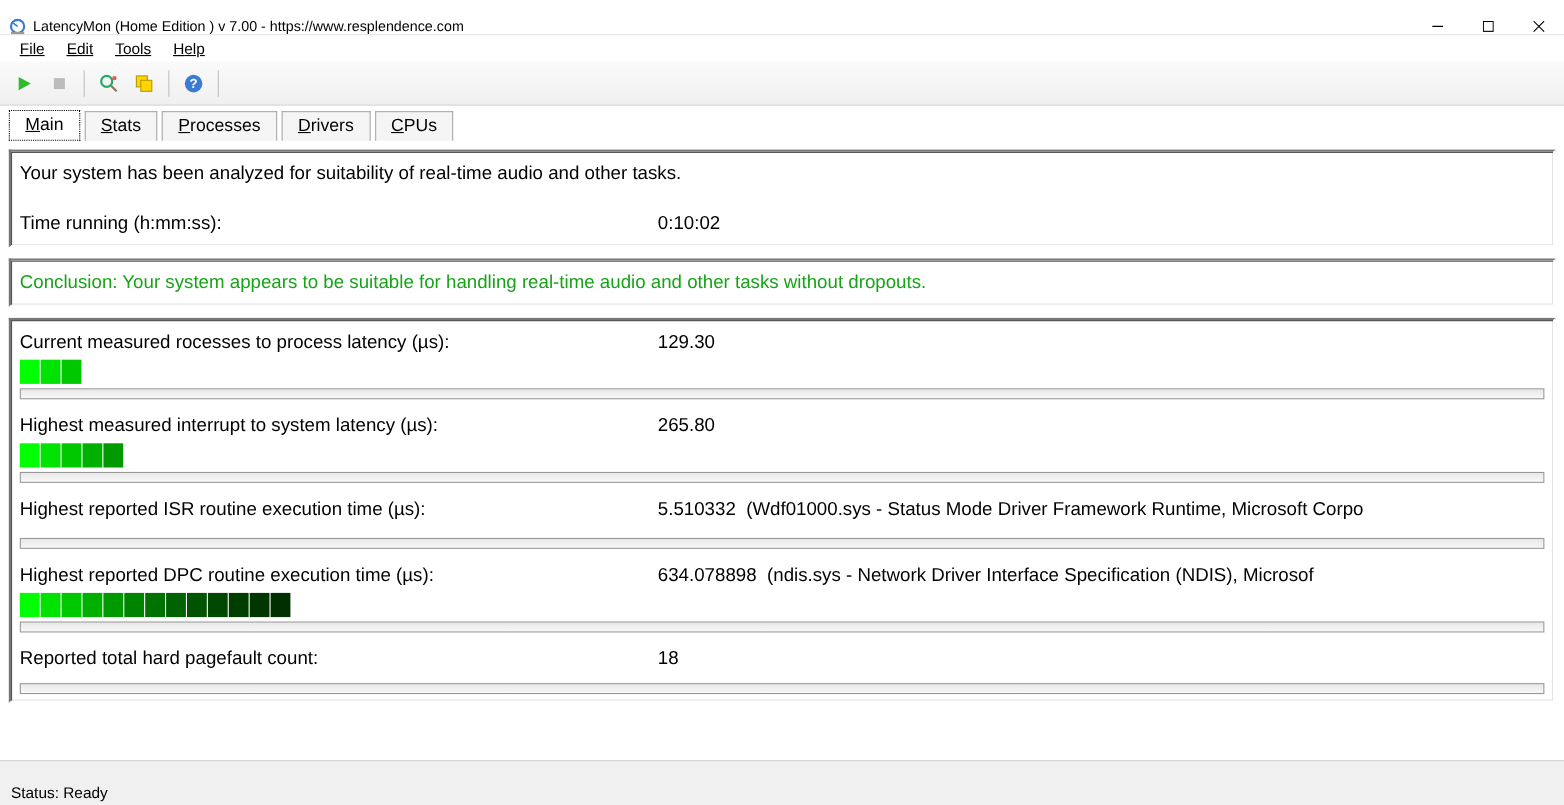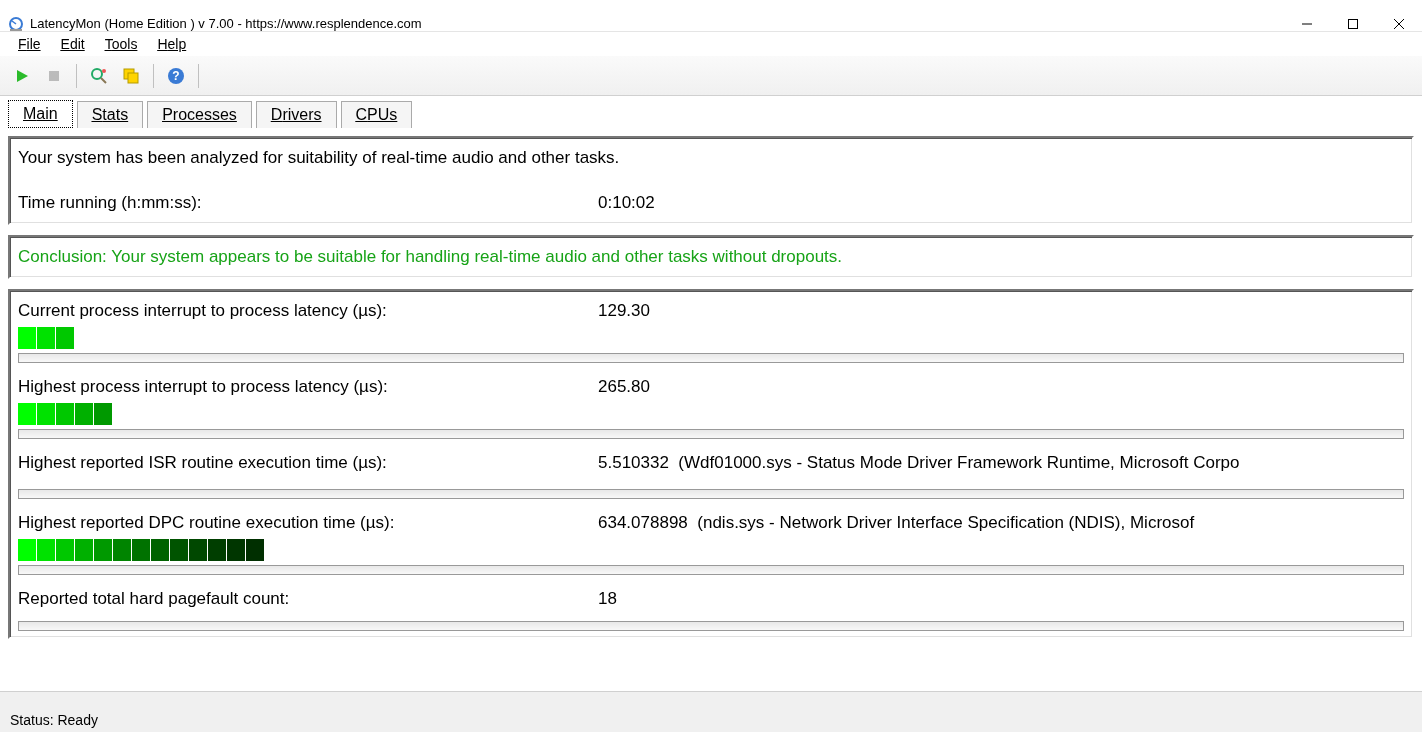--- a/index.html
+++ b/index.html
@@ -11,21 +11,21 @@
   .win-controls { display: flex; height: 100%; }
   .win-btn { width: 46px; height: 100%; display: flex; align-items: center; justify-content: center; font-family: "Segoe MDL2 Assets", sans-serif; font-size: 10px; cursor: pointer; }
   .win-btn svg { stroke: #000; }
   .menubar { height: 24px; display: flex; align-items: center; padding: 0 10px; gap: 4px; font-size: 14px; }
   .menubar .menu-item { padding: 2px 8px; cursor: pointer; text-decoration: underline; }
   .menubar .menu-item span.u { text-decoration: underline; }
   .toolbar { height: 40px; display: flex; align-items: center; padding: 0 8px; gap: 4px; border-bottom: 1px solid #d0d0d0; background: linear-gradient(#fafafa,#f0f0f0); }
   .tb-btn { width: 28px; height: 28px; display: flex; align-items: center; justify-content: center; cursor: pointer; border: 1px solid transparent; border-radius: 3px; }
   .tb-sep { width: 1px; height: 24px; background: #c0c0c0; margin: 0 4px; }
   .tabs { height: 32px; display: flex; align-items: flex-end; padding-left: 8px; gap: 0; font-size: 16px; }
-  .tab { padding: 4px 14px; border: 1px solid #aaa; border-bottom: none; background: #f5f5f5; cursor: pointer; margin-right: 4px; position: relative; text-decoration: underline; }
+  .tab { padding: 4px 14px; border: 1px solid #aaa; border-bottom: none; background: #f5f5f5; cursor: pointer; margin-right: 4px; position: relative; }
   .tab.active { background: #fff; border: 1px dotted #000; }
   .tab span.u { text-decoration: underline; }
   .content { position: relative; padding: 8px; height: calc(100% - 32px - 24px - 40px - 32px - 26px); overflow: hidden; }
   .panel { border: 2px solid #888; border-top-color:#777; border-left-color:#777; border-right-color:#fff; border-bottom-color:#fff; box-shadow: inset 1px 1px 0 #555, inset -1px -1px 0 #e0e0e0; padding: 10px 8px; margin-bottom: 10px; background: #fff; font-family: Liberation Sans, sans-serif; font-size: 17px; white-space: nowrap; overflow: hidden; }
   .row { display: flex; }
   .lbl { width: 580px; }
   .val { }
   .conclusion { color: #17a317; }
   .barset { display: flex; gap: 1px; height: 22px; margin: 6px 0 0 0; }
   .barseg { width: 18px; height: 22px; }
@@ -123,32 +123,32 @@
       <div class="val">0:10:02</div>
     </div>
   </div>
 
   <div class="panel">
     <div class="conclusion">Conclusion: Your system appears to be suitable for handling real-time audio and other tasks without dropouts.</div>
   </div>
 
   <div class="panel" style="padding-bottom:6px;">
     <div class="row">
-      <div class="lbl">Current process interrupt to process latency (µs):</div>
+      <div class="lbl">Current measured rocesses to process latency (µs):</div>
       <div class="val">129.30</div>
     </div>
     <div class="barset" id="bar-current">
         <div class="barseg" style="background: rgb(0, 255, 0);"></div>
         <div class="barseg" style="background: rgb(0, 226, 0);"></div>
         <div class="barseg" style="background: rgb(0, 200, 0);"></div>
       </div>
     <div class="bartrack"></div>
 
     <div class="row subrow">
-      <div class="lbl">Highest process interrupt to process latency (µs):</div>
+      <div class="lbl">Highest measured interrupt to system latency (µs):</div>
       <div class="val">265.80</div>
     </div>
     <div class="barset" id="bar-highest">
         <div class="barseg" style="background: rgb(0, 255, 0);"></div>
         <div class="barseg" style="background: rgb(0, 226, 0);"></div>
         <div class="barseg" style="background: rgb(0, 200, 0);"></div>
         <div class="barseg" style="background: rgb(0, 176, 0);"></div>
         <div class="barseg" style="background: rgb(0, 153, 0);"></div>
       </div>
     <div class="bartrack"></div>

